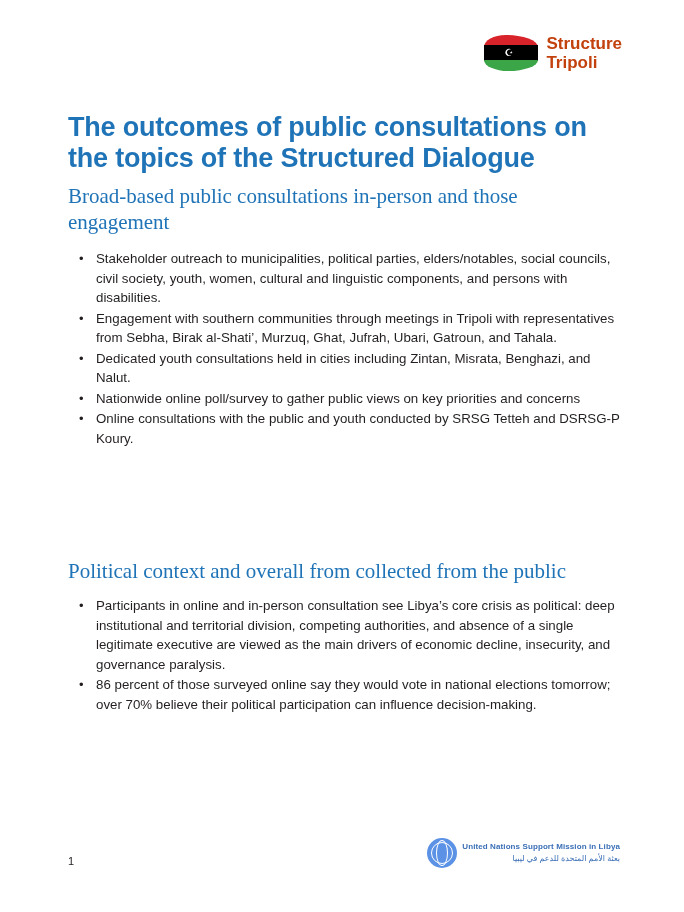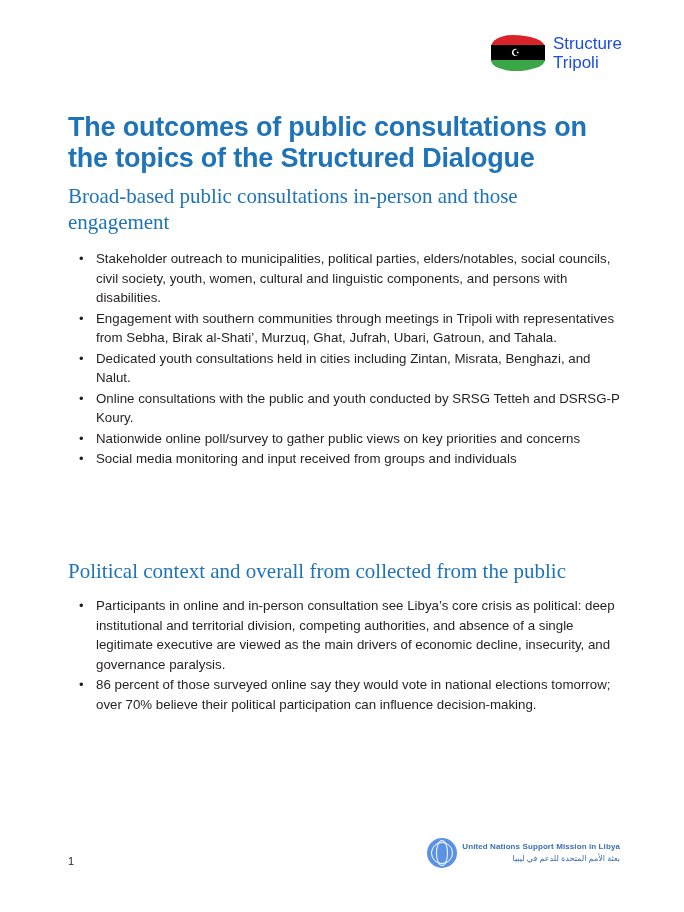--- a/index.html
+++ b/index.html
@@ -61,24 +61,24 @@
   .brand-flag .star {
     position: absolute;
     left: 20px;
     top: 13px;
     color: #ffffff;
     font-size: 10px;
     line-height: 10px;
   }
   .brand-text {
     font-family: "Liberation Sans", sans-serif;
-    font-weight: normal;
+    font-weight: bold;
     font-size: 17px;
     line-height: 19px;
-    color: #1d4ed8;
+    color: #c2410c;
   }
 
   
   h1.doc-title {
     position: absolute;
     left: 68px;
     top: 112px;
     width: 540px;
     margin: 0;
     font-family: Liberation Sans, sans-serif;
@@ -228,23 +228,22 @@
   <h1 class="doc-title">The outcomes of public consultations on the topics of the Structured Dialogue</h1>
 
   <div class="sec1">
     <h2 class="section-title">Broad-based public consultations in-person and those engagement</h2>
   </div>
 
   <ul class="bullets bullets-a">
     <li>Stakeholder outreach to municipalities, political parties, elders/notables, social councils, civil society, youth, women, cultural and linguistic components, and persons with disabilities.</li>
     <li>Engagement with southern communities through meetings in Tripoli with representatives from Sebha, Birak al-Shati’, Murzuq, Ghat, Jufrah, Ubari, Gatroun, and Tahala.</li>
     <li>Dedicated youth consultations held in cities including Zintan, Misrata, Benghazi, and Nalut.</li>
+    <li>Nationwide online poll/survey to gather public views on key priorities and concerns</li>
     <li>Online consultations with the public and youth conducted by SRSG Tetteh and DSRSG-P Koury.</li>
-    <li>Nationwide online poll/survey to gather public views on key priorities and concerns</li>
-    <li>Social media monitoring and input received from groups and individuals</li>
   </ul>
 
   <div class="sec2">
     <h2 class="section-title">Political context and overall from collected from the public</h2>
   </div>
 
   <ul class="bullets bullets-b">
     <li>Participants in online and in-person consultation see Libya’s core crisis as political: deep institutional and territorial division, competing authorities, and absence of a single legitimate executive are viewed as the main drivers of economic decline, insecurity, and governance paralysis.</li>
     <li>86 percent of those surveyed online say they would vote in national elections tomorrow; over 70% believe their political participation can influence decision-making.</li>
   </ul>

